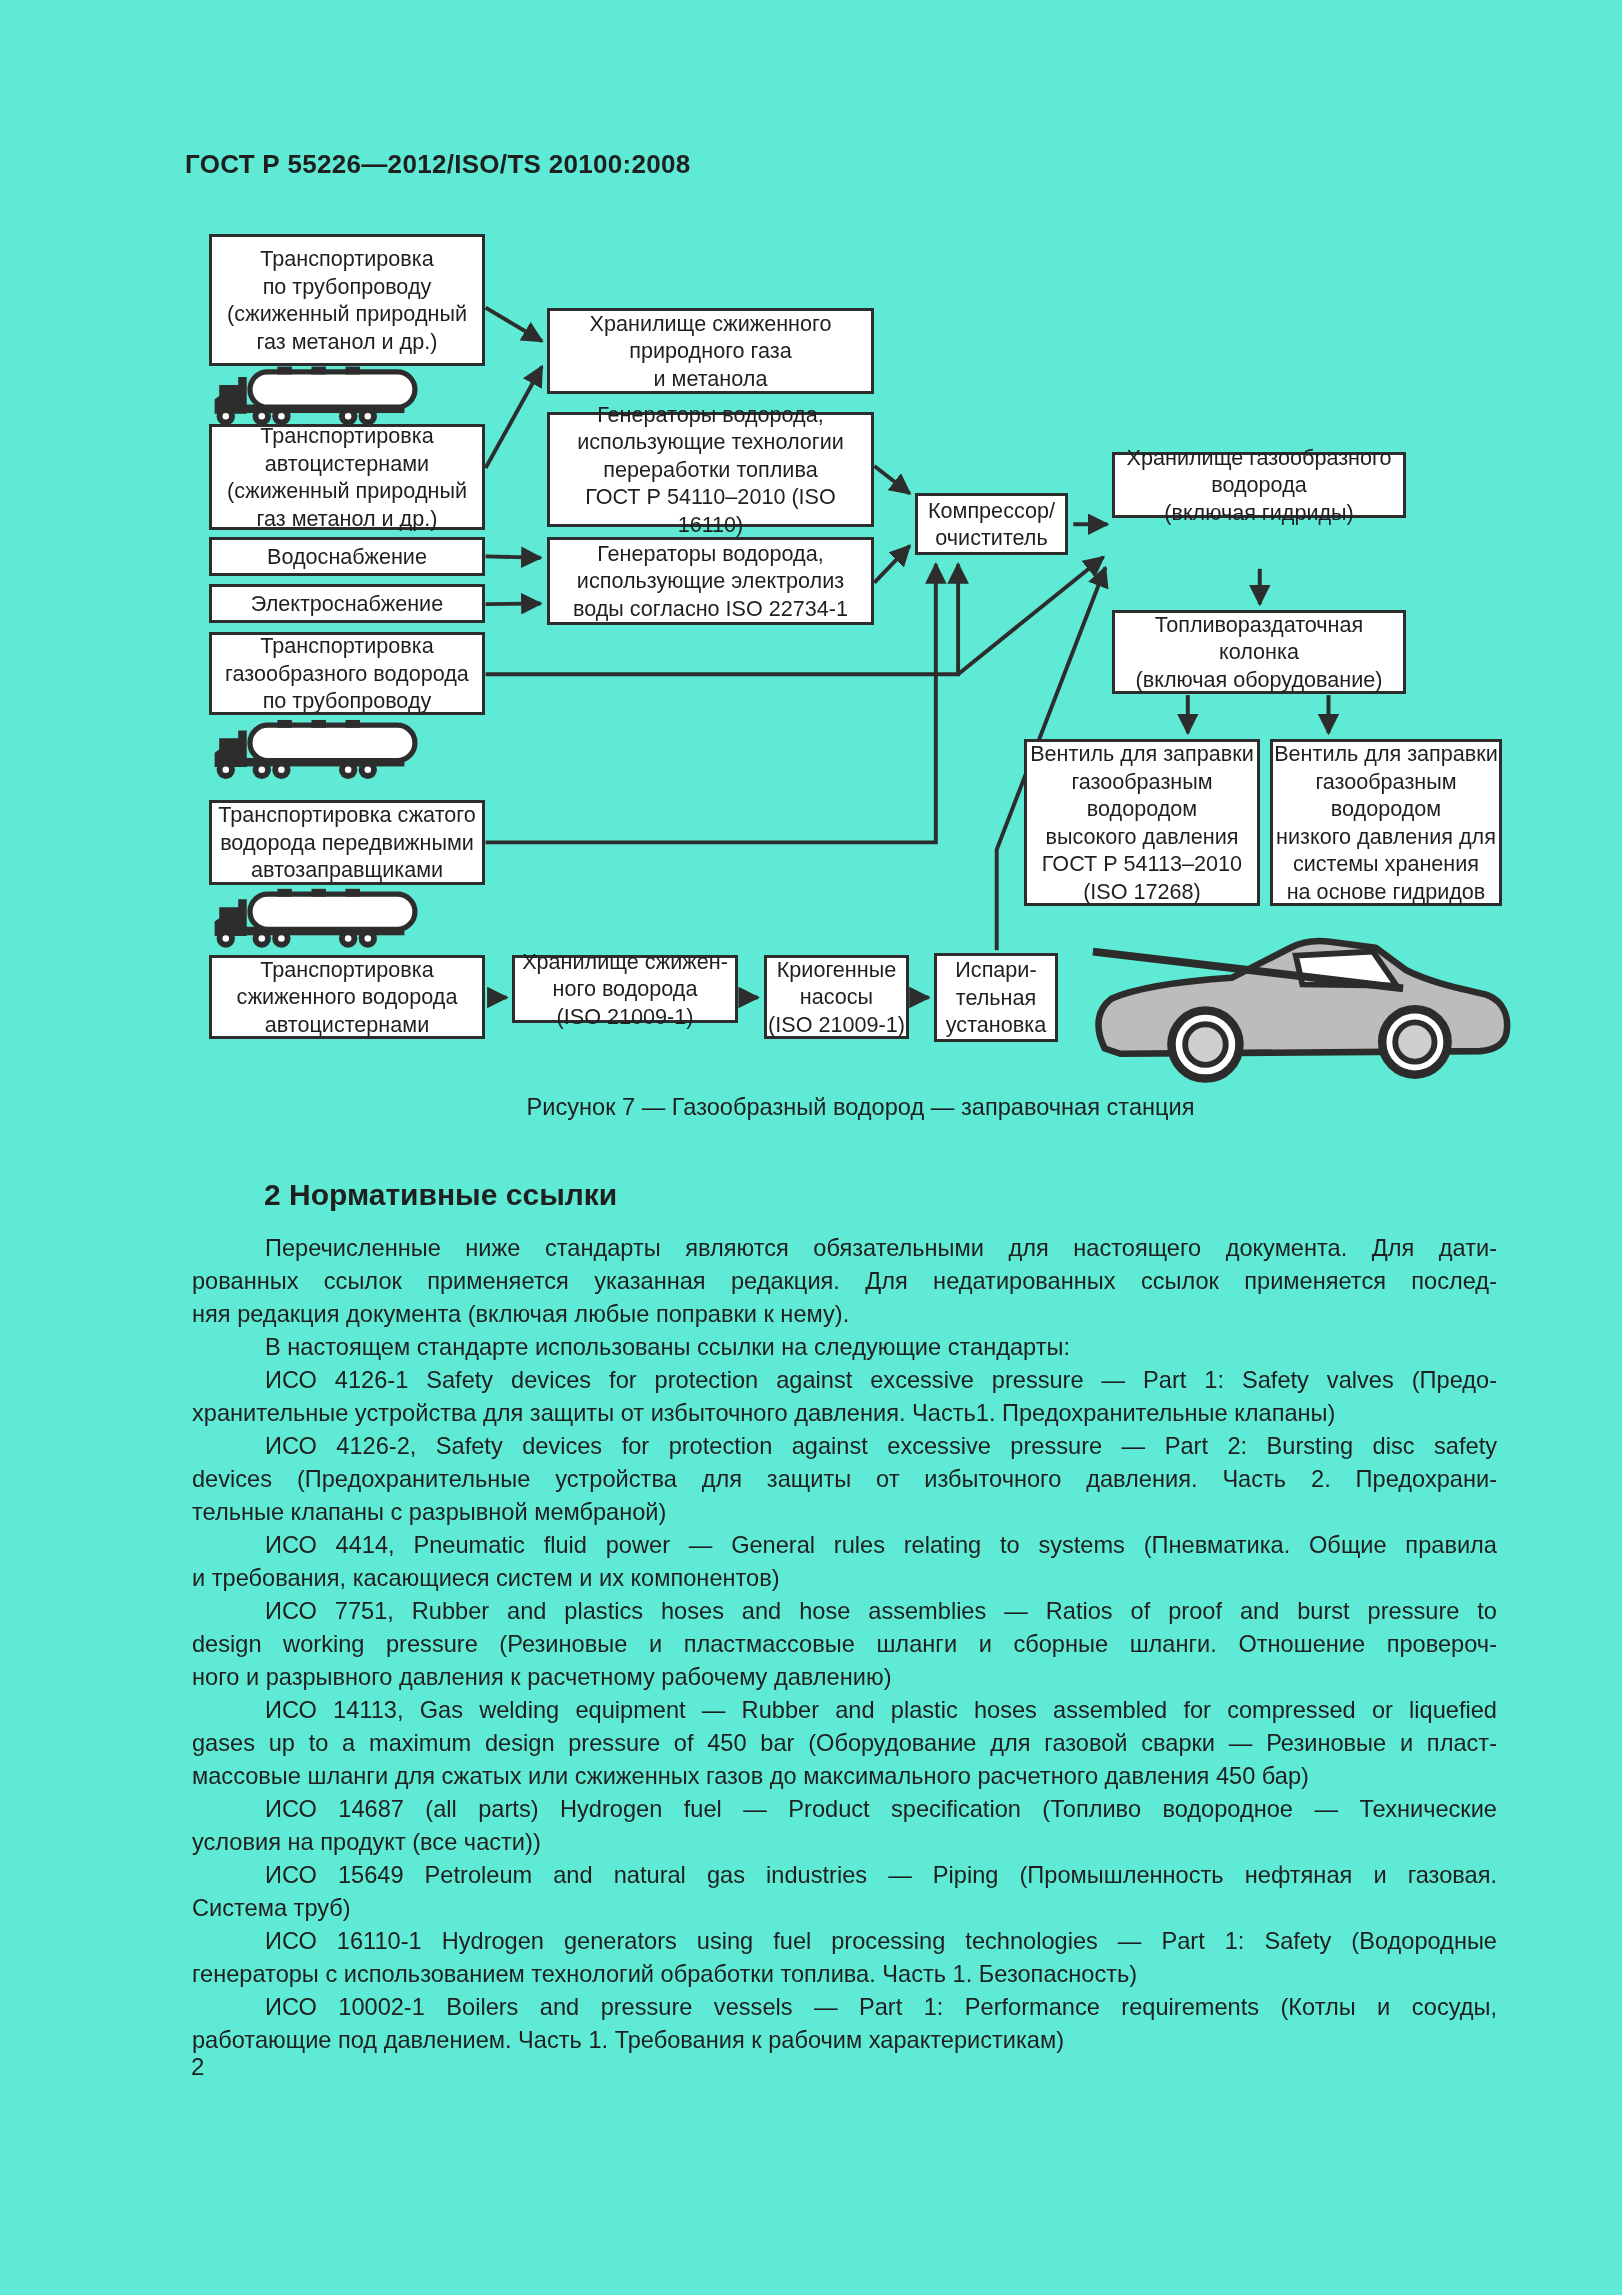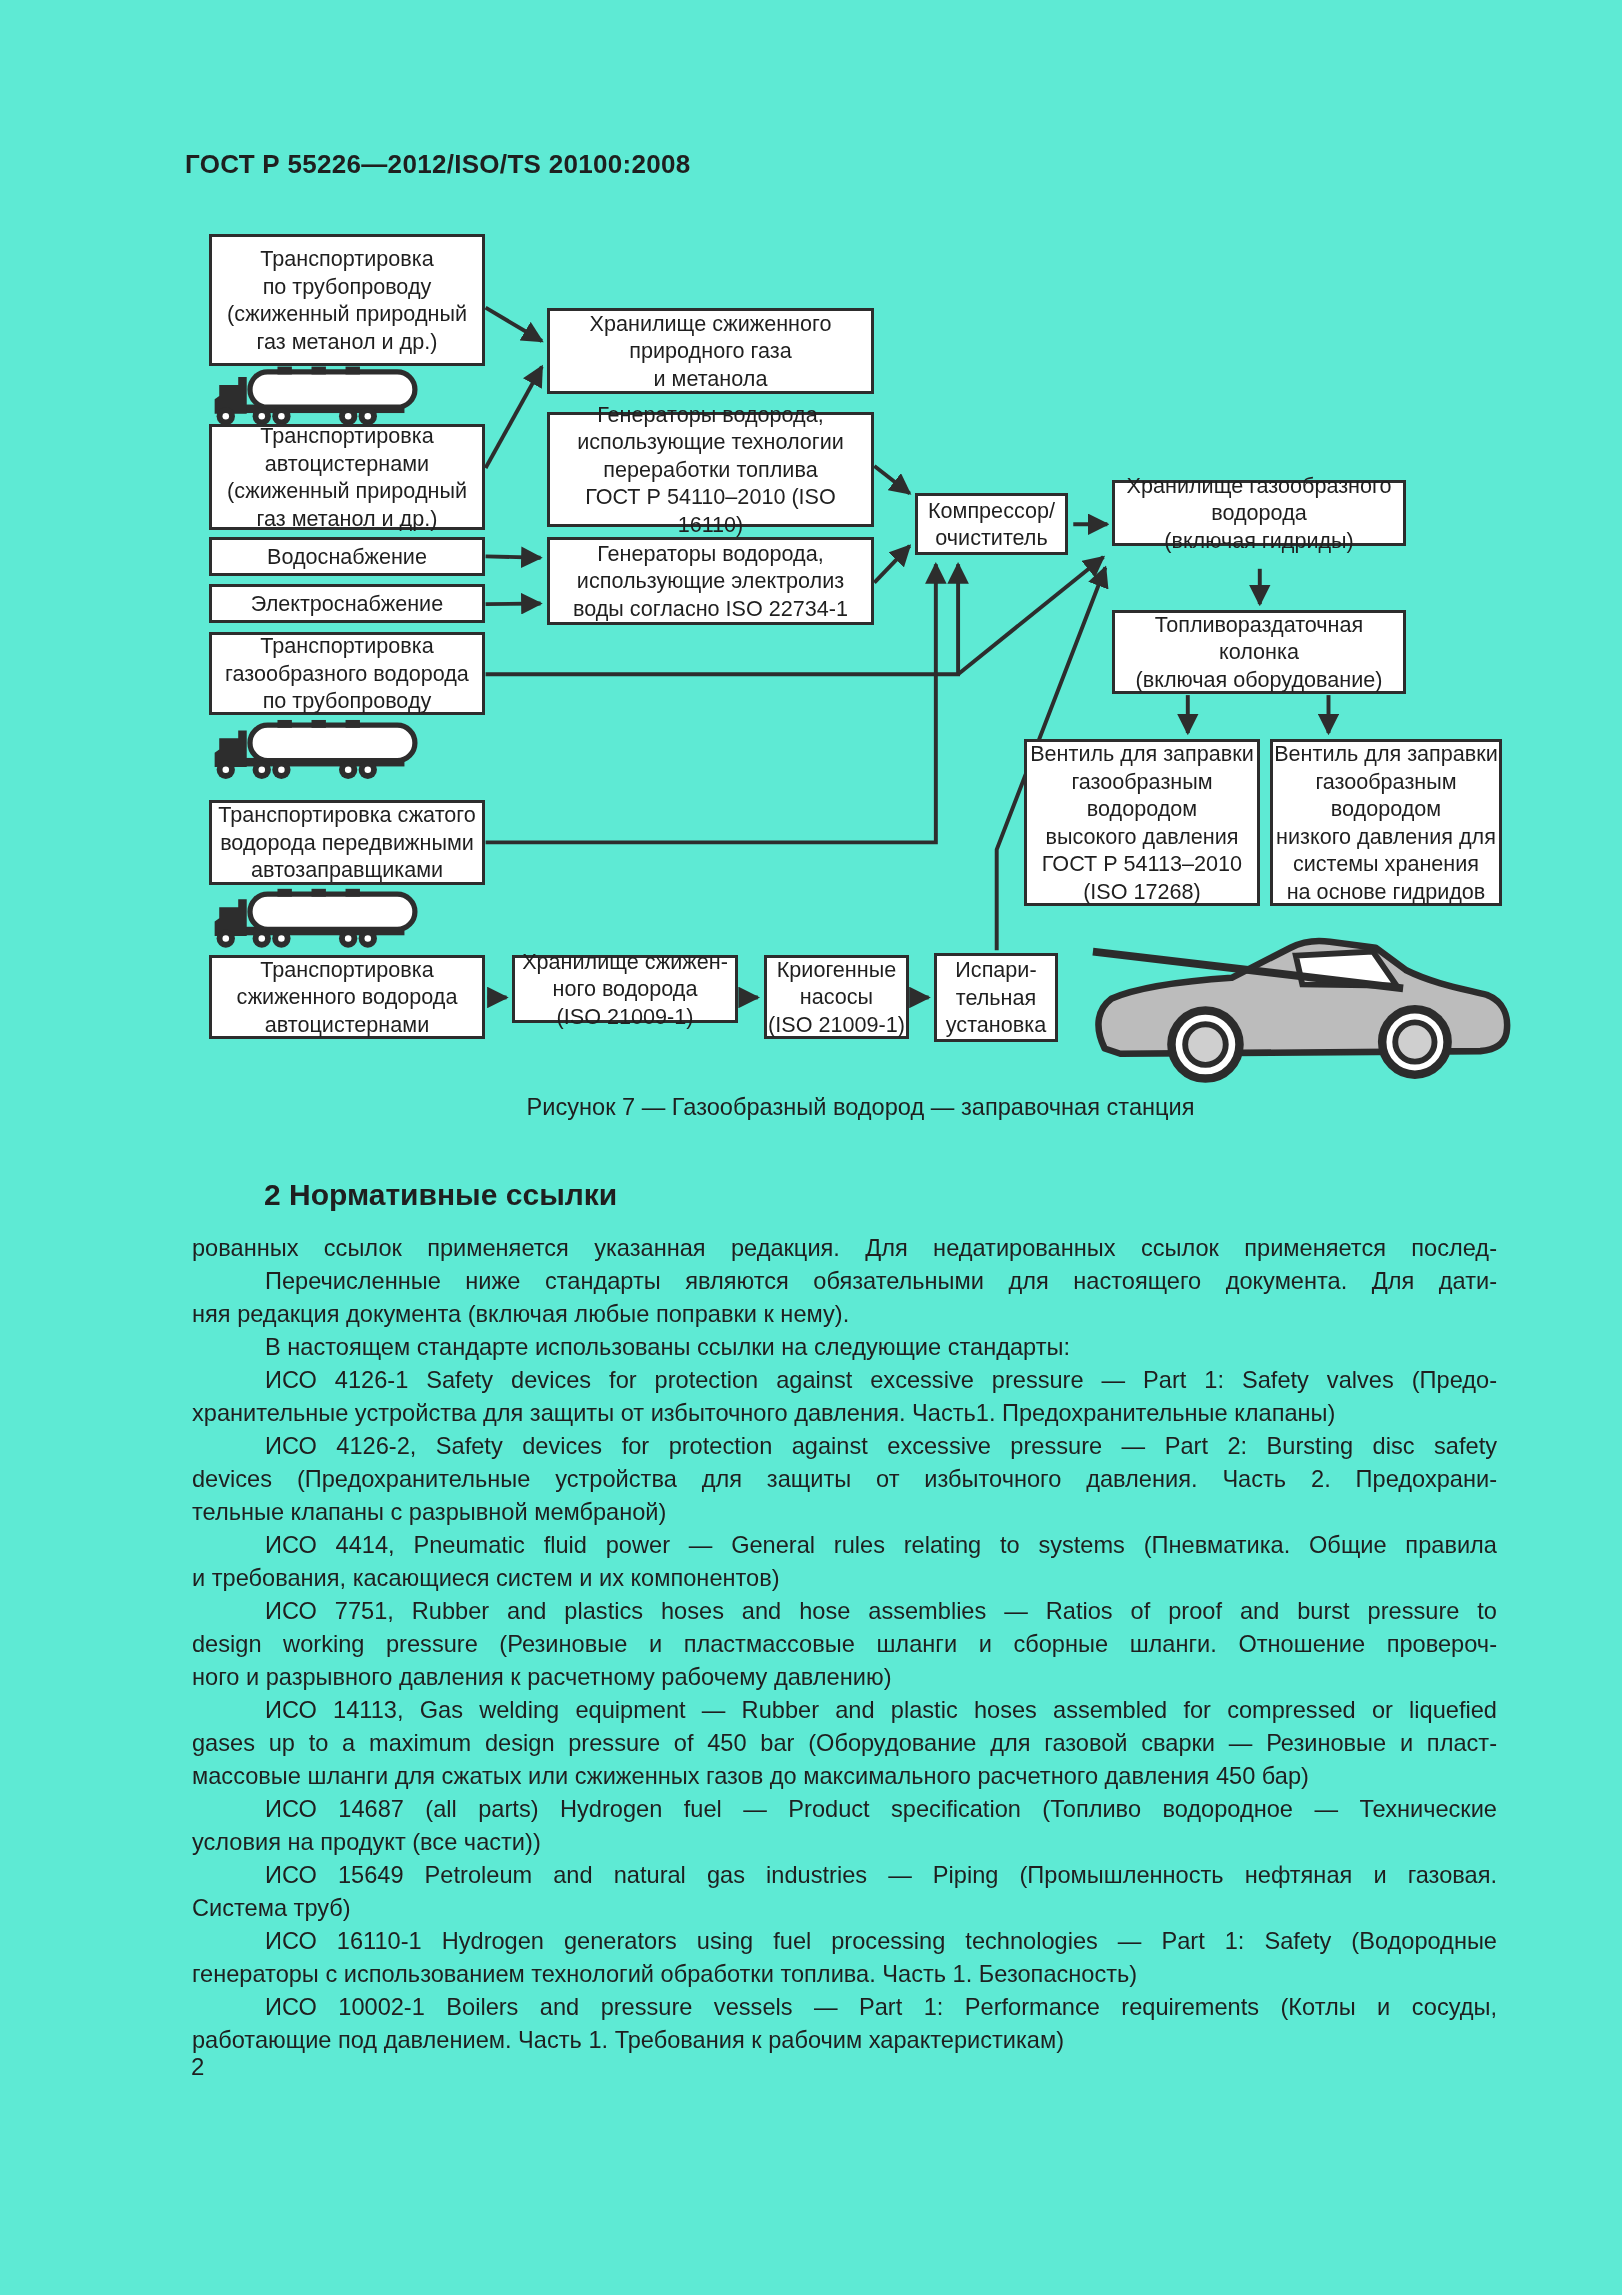--- a/index.html
+++ b/index.html
@@ -152,21 +152,21 @@
   <div class="fbox" style="left:547px;top:412px;width:327px;height:115px">Генераторы водорода,
 использующие технологии
 переработки топлива
 ГОСТ Р 54110–2010 (ISO 16110)</div>
   <div class="fbox" style="left:547px;top:537px;width:327px;height:88px">Генераторы водорода,
 использующие электролиз
 воды согласно ISO 22734-1</div>
 
   <div class="fbox" style="left:915px;top:493px;width:153px;height:62px">Компрессор/
 очиститель</div>
-  <div class="fbox" style="left:1112px;top:480px;width:294px;height:66px">Хранилище газообразного
+  <div class="fbox" style="left:1112px;top:452px;width:294px;height:66px">Хранилище газообразного
 водорода
 (включая гидриды)</div>
   <div class="fbox" style="left:1112px;top:610px;width:294px;height:84px">Топливораздаточная
 колонка
 (включая оборудование)</div>
   <div class="fbox" style="left:1024px;top:739px;width:236px;height:167px">Вентиль для заправки
 газообразным
 водородом
 высокого давления
 ГОСТ Р 54113–2010
@@ -186,22 +186,22 @@
 (ISO 21009-1)</div>
   <div class="fbox" style="left:934px;top:953px;width:124px;height:89px">Испари-
 тельная
 установка</div>
 
   <div class="caption">Рисунок 7 — Газообразный водород — заправочная станция</div>
 
   <div class="sect">2 Нормативные ссылки</div>
 
   <div class="refs" id="refs">
+      <div class="tline first">Перечисленные ниже стандарты являются обязательными для настоящего документа. Для дати-</div>
       <div class="tline">рованных ссылок применяется указанная редакция. Для недатированных ссылок применяется послед-</div>
-      <div class="tline first">Перечисленные ниже стандарты являются обязательными для настоящего документа. Для дати-</div>
       <div class="tline last">няя редакция документа (включая любые поправки к нему).</div>
       <div class="tline first last">В настоящем стандарте использованы ссылки на следующие стандарты:</div>
       <div class="tline first">ИСО 4126-1 Safety devices for protection against excessive pressure — Part 1: Safety valves (Предо-</div>
       <div class="tline last">хранительные устройства для защиты от избыточного давления. Часть1. Предохранительные клапаны)</div>
       <div class="tline first">ИСО 4126-2, Safety devices for protection against excessive pressure — Part 2: Bursting disc safety</div>
       <div class="tline">devices (Предохранительные устройства для защиты от избыточного давления. Часть 2. Предохрани-</div>
       <div class="tline last">тельные клапаны с разрывной мембраной)</div>
       <div class="tline first">ИСО 4414, Pneumatic fluid power — General rules relating to systems (Пневматика. Общие правила</div>
       <div class="tline last">и требования, касающиеся систем и их компонентов)</div>
       <div class="tline first">ИСО 7751, Rubber and plastics hoses and hose assemblies — Ratios of proof and burst pressure to</div>

